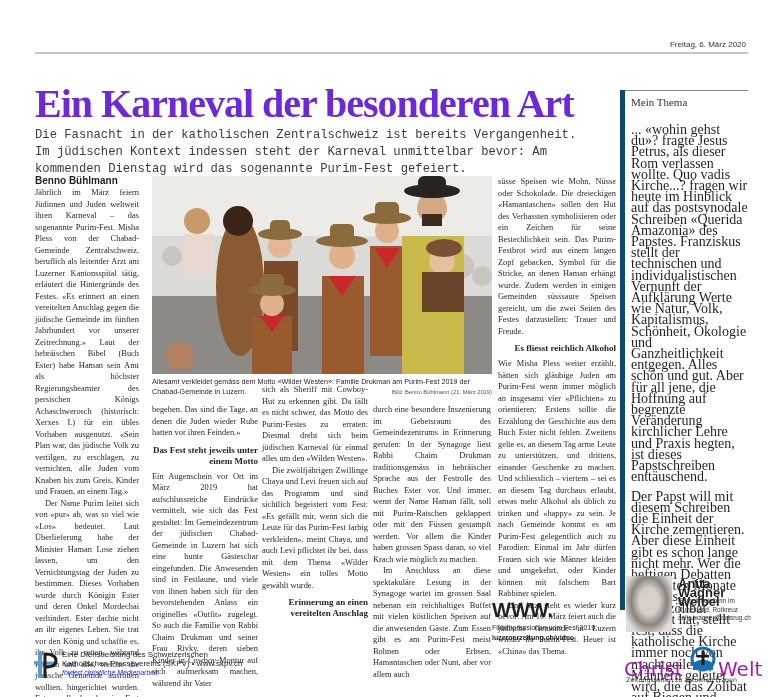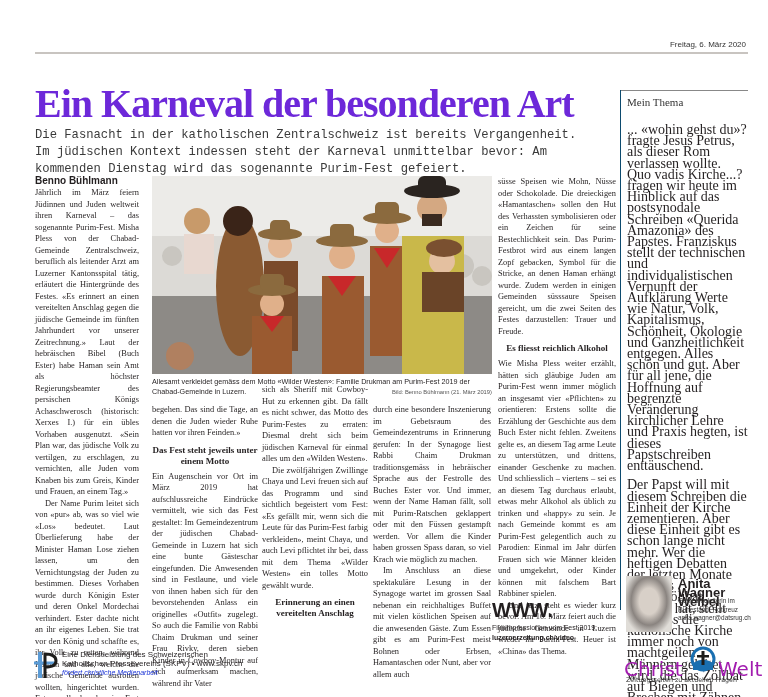--- a/index.html
+++ b/index.html
@@ -5,25 +5,25 @@
   * { box-sizing: border-box; margin: 0; padding: 0; }
   body { width: 768px; height: 697px; background: #fff; position: relative; overflow: hidden; color: #231f20; font-family: "DejaVu Serif", serif; }
   .date { position: absolute; right: 22px; top: 40px; font-family: "Liberation Sans", sans-serif; font-size: 8px; color: #333; }
   .top-rule { position: absolute; left: 35px; right: 20px; top: 52px; height: 2px; background: #c8c4c0; }
   .headline { position: absolute; left: 35px; top: 80px; font-family: "Liberation Serif", serif; font-weight: bold; font-size: 40px; letter-spacing: -1px; color: #6d28d9; white-space: nowrap; }
   .lead { position: absolute; left: 35px; top: 127px; width: 560px; font-family: Liberation Mono, monospace; font-size: 12.2px; line-height: 17px; color: #3a3a3a; }
   .col { position: absolute; font-family: "Liberation Serif", serif; font-size: 8.4px; line-height: 11.5px; color: #231f20; text-align: justify; hyphens: auto; }
   .col p { margin: 0; }
   .col p.ind { text-indent: 10px; }
   .author { position: absolute; left: 35px; top: 175px; font-family: "Liberation Sans", sans-serif; font-weight: bold; font-size: 10px; color: #231f20; }
-  .sub { font-family: "Liberation Serif", serif; font-weight: bold; font-size: 9px; line-height: 11px; margin: 6px 0 4px; text-align: center; }
+  .sub { font-family: "Liberation Serif", serif; font-weight: bold; font-size: 9px; line-height: 11px; margin: 6px 0 4px; text-align: right; }
   .photo { position: absolute; left: 152px; top: 176px; width: 340px; height: 198px; overflow: hidden; background: linear-gradient(180deg,#e8e6e2 0%,#d7d4cf 40%,#a9a7a3 100%); }
   .caption { position: absolute; left: 152px; top: 377px; width: 340px; font-family: "Liberation Sans", sans-serif; font-size: 7.2px; line-height: 10px; color: #231f20; }
   .credit { position: absolute; right: 0; bottom: 0; font-size: 5.8px; color: #555; }
-  .sidebar { position: absolute; left: 620px; top: 90px; width: 128px; border-left: 1px solid #0c4a6e; padding-left: 6px; height: 520px; }
+  .sidebar { position: absolute; left: 620px; top: 90px; width: 128px; border-left: 5px solid #0c4a6e; padding-left: 6px; height: 520px; }
   .sidebar-rule { position: absolute; left: 620px; top: 90px; width: 128px; height: 1px; background: #888; }
   .thema-label { font-family: "Liberation Serif", serif; font-size: 11px; color: #333; margin-top: 6px; }
   .thema-title { font-family: "Liberation Serif", serif; font-style: italic; font-weight: bold; font-size: 19px; color: #231f20; margin-top: 2px; }
   .sidebar-text { font-family: "Liberation Serif", serif; font-size: 14px; line-height: 11.2px; color: #231f20; margin-top: 16px; }
   .sidebar-text p { margin-bottom: 8px; }
   .author-box { position: absolute; left: 626px; top: 576px; width: 130px; height: 60px; }
   .portrait { position: absolute; left: 0; top: 0; width: 46px; height: 56px; background: radial-gradient(ellipse at 50% 45%, #d8d0c8 0 30%, #8a8480 55%, #e0ddd8 80%); }
   .author-name { position: absolute; left: 52px; top: 3px; font-family: "Liberation Sans", sans-serif; font-weight: bold; font-size: 13px; line-height: 9px; }
   .author-info { position: absolute; left: 52px; top: 21px; font-family: "Liberation Sans", sans-serif; font-size: 6.4px; line-height: 8.5px; color: #333; }
   .cw-logo { position: absolute; left: 624px; top: 648px; width: 135px; height: 40px; }

